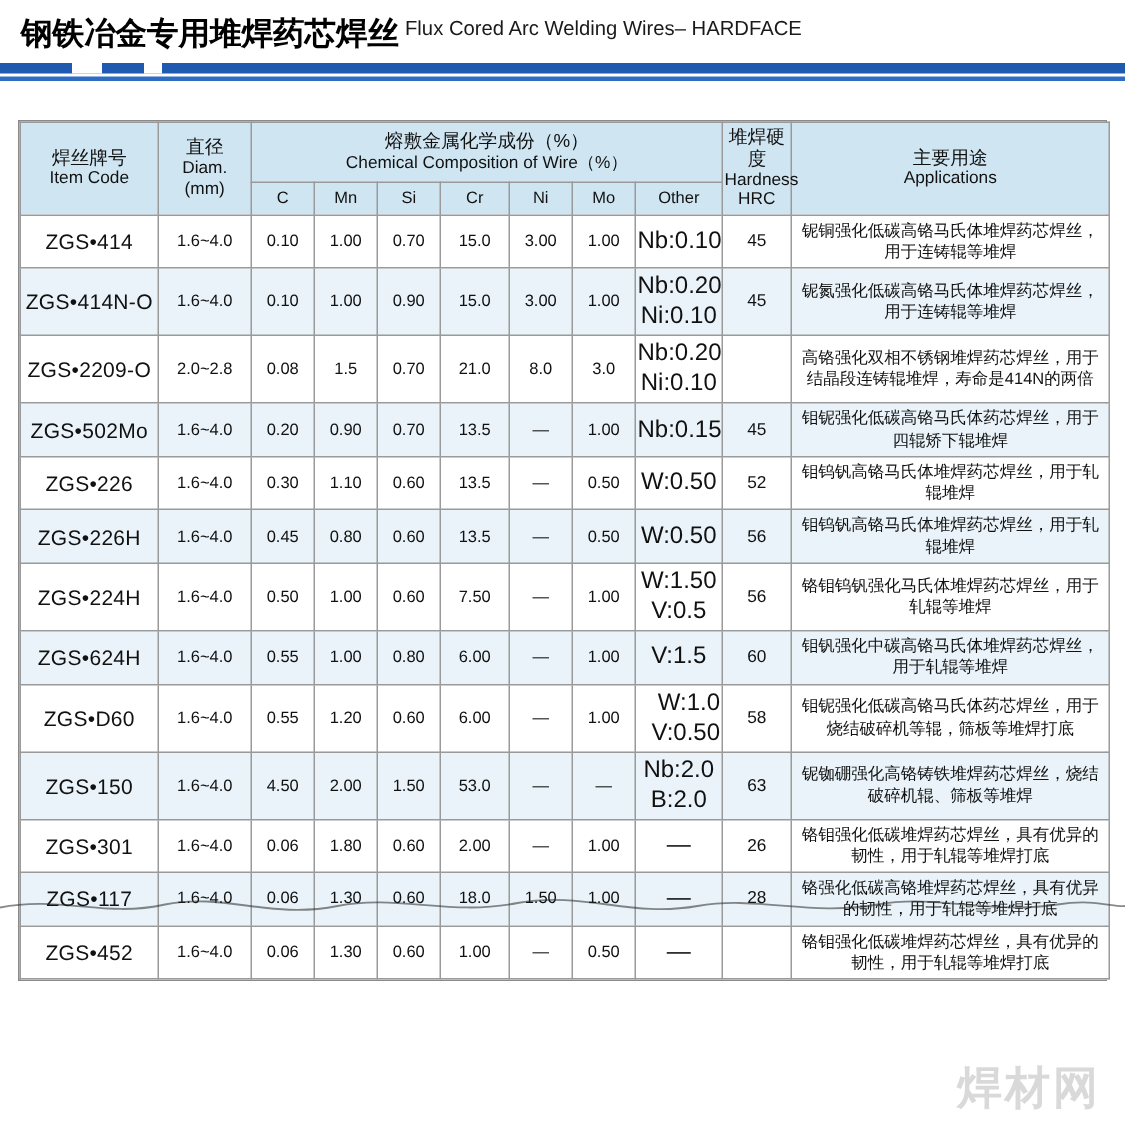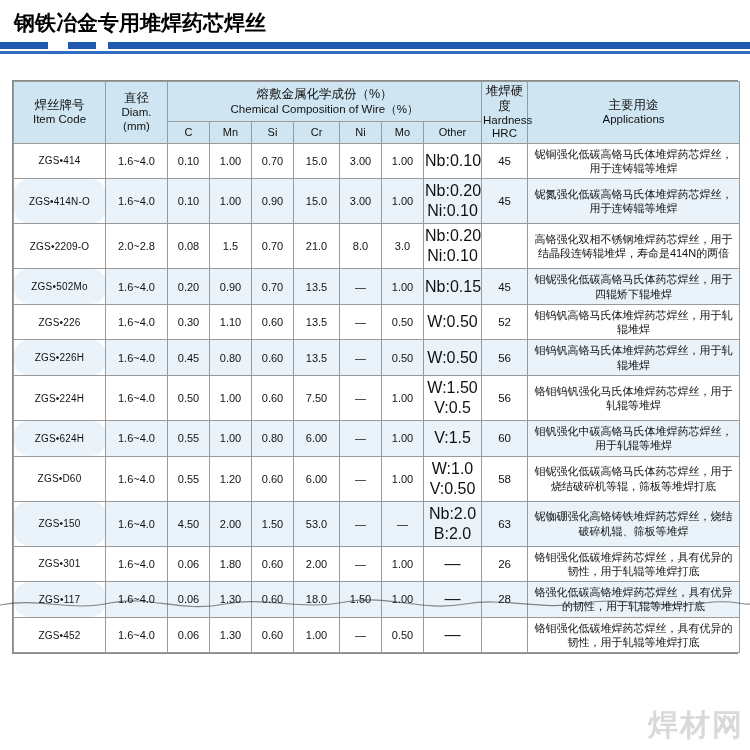--- a/index.html
+++ b/index.html
@@ -119,23 +119,22 @@
     line-height: 1.22;
   }
 
   tbody tr.odd td {
     background: #ffffff;
   }
   tbody tr.even td {
     background: #e9f3f9;
   }
   tbody td.code {
-    font-size: 10px;
+    font-size: 14px;
     letter-spacing: 0.2px;
-    border-radius: 15px;
   }
   tbody td.app {
     text-align: center;
     font-size: 11px;
     line-height: 1.3;
     padding: 3px 5px;
     margin-top: 32px;
   }
   tbody td.dia {
     font-size: 11px;
@@ -165,36 +164,37 @@
   .scan-wave {
     position: absolute;
     left: 0;
     top: 592px;
     width: 750px;
     height: 26px;
     pointer-events: none;
   }
   .watermark {
     position: absolute;
-    right: 6px;
+    right: 16px;
     bottom: 4px;
     font-size: 30px;
     color: rgba(120,120,120,0.28);
     letter-spacing: 2px;
     pointer-events: none;
     font-weight: bold;
   }
 </style>
 </head>
 <body>
 
 <div class="page">
 
   <div class="header">
     <div class="title-cn">钢铁冶金专用堆焊药芯焊丝</div>
+    <div class="title-en">Flux Cored Arc Welding Wires– HARDFACE</div>
   </div>
 
   <div class="rule-wrap">
     <div class="rule-blue"></div>
     <div class="rule-white-gap"></div>
     <div class="rule-white-gap2"></div>
     <div class="rule-blue second"></div>
   </div>
 
   <div class="table-wrap">
@@ -357,21 +357,21 @@
           </tr>
           <tr class="odd">
             <td class="code">ZGS•D60</td>
             <td class="dia">1.6~4.0</td>
             <td>0.55</td>
             <td>1.20</td>
             <td>0.60</td>
             <td>6.00</td>
             <td>—</td>
             <td>1.00</td>
-            <td class="other" style="white-space: pre-line;">W:1.0
+            <td class="other" style="white-space: pre-line; text-align: right;">W:1.0
 V:0.50</td>
             <td class="hrc">58</td>
             <td class="app">钼铌强化低碳高铬马氏体药芯焊丝，用于烧结破碎机等辊，筛板等堆焊打底</td>
           </tr>
           <tr class="even">
             <td class="code">ZGS•150</td>
             <td class="dia">1.6~4.0</td>
             <td>4.50</td>
             <td>2.00</td>
             <td>1.50</td>

